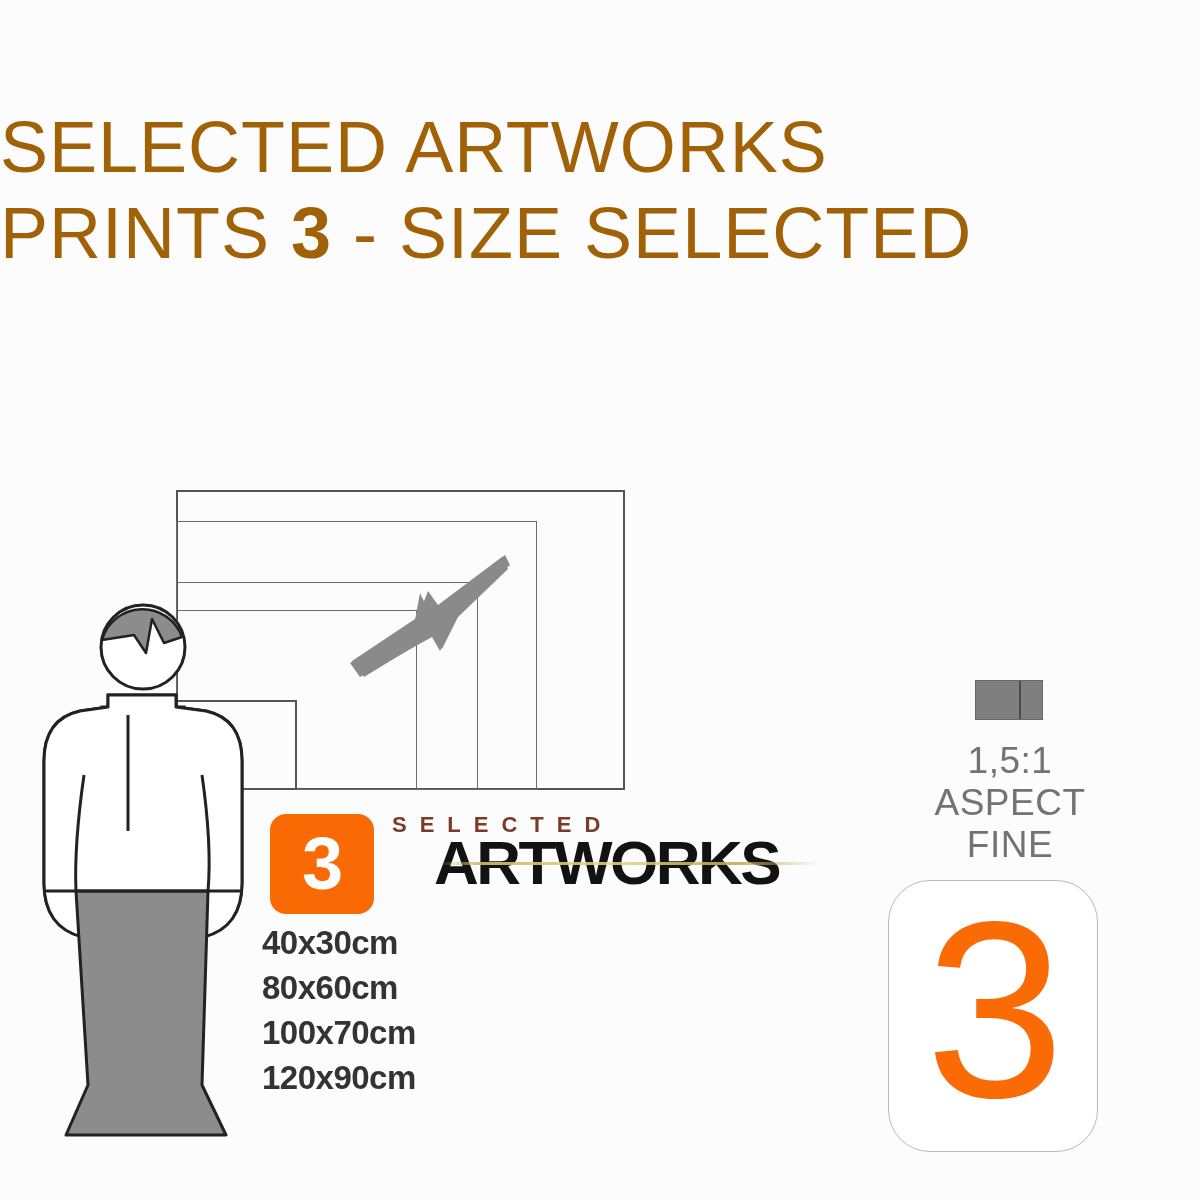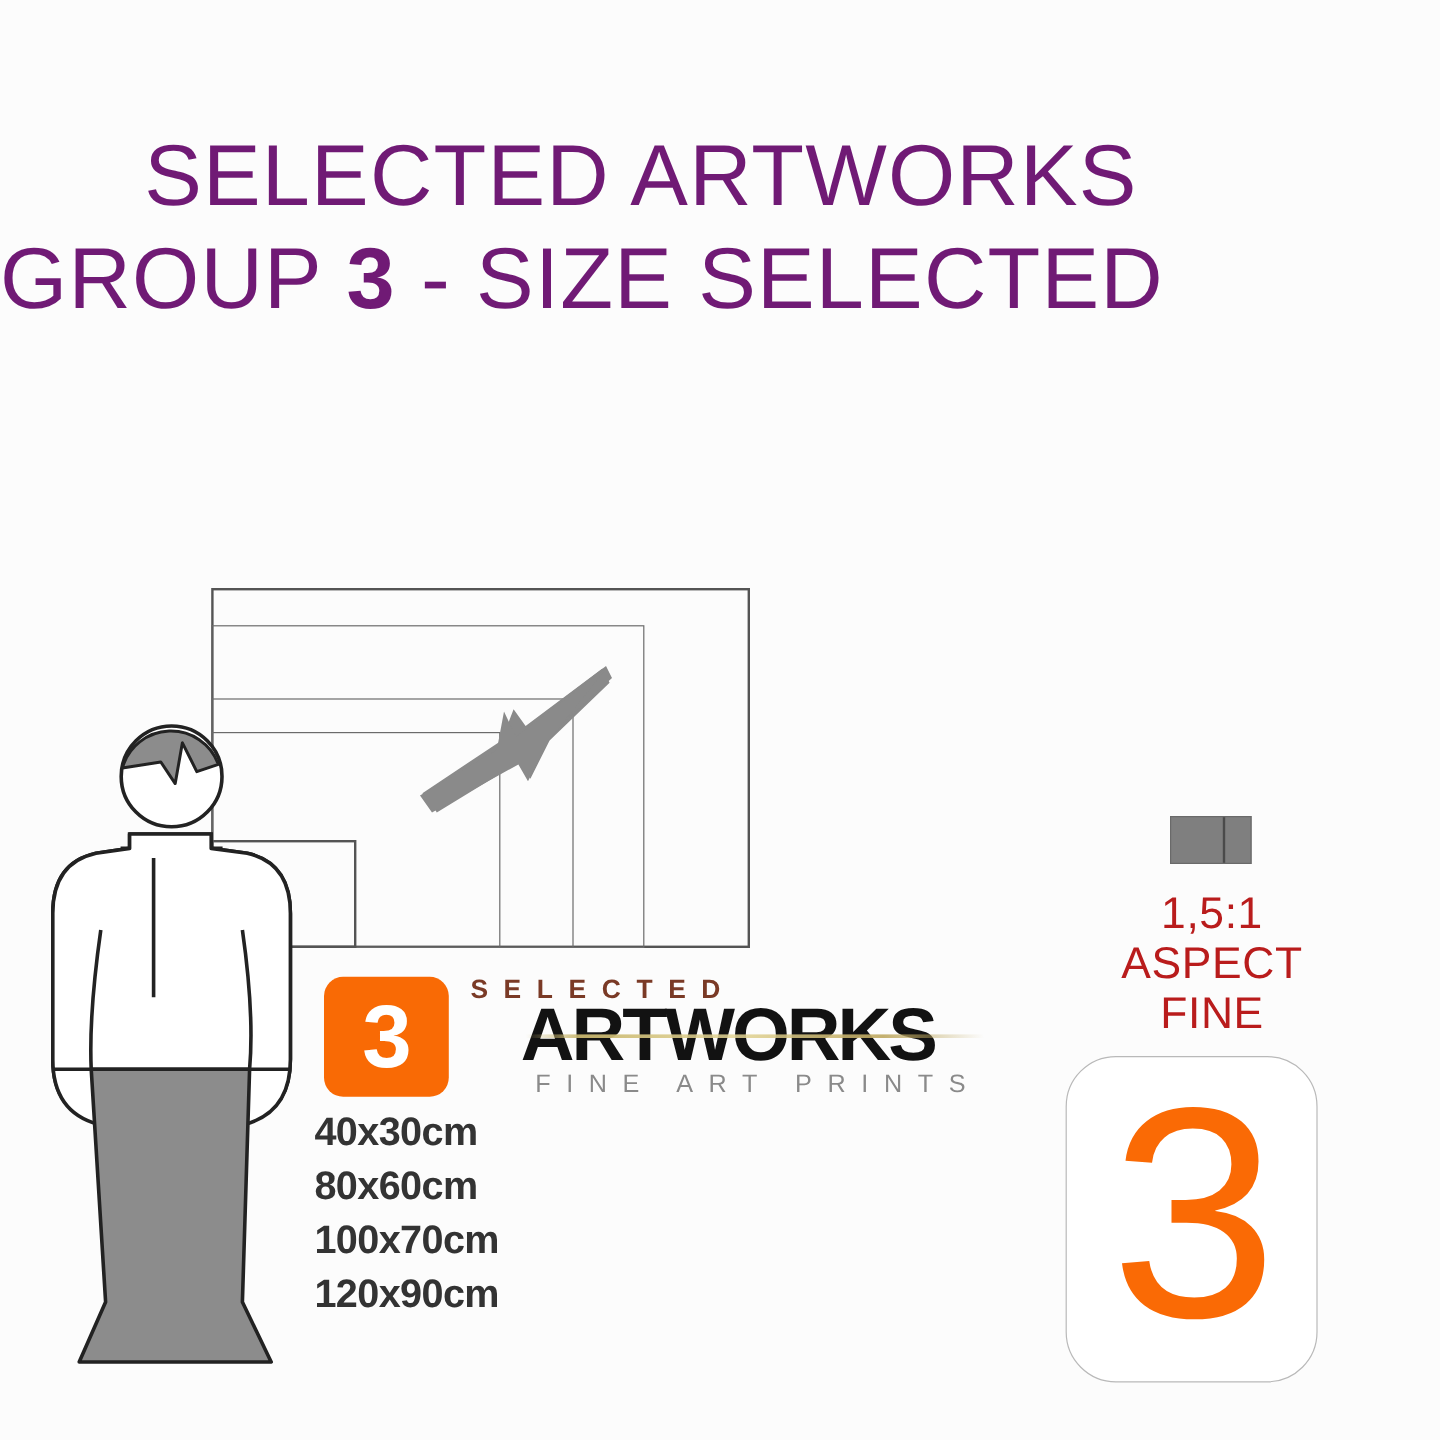--- a/index.html
+++ b/index.html
@@ -15,22 +15,22 @@
     overflow: hidden;
     font-family: "Liberation Sans", sans-serif;
   }
 
   
   .title-block {
     position: absolute;
     left: 0;
     top: 104px;
     width: 948px;
-    text-align: right;
-    color: #701a75;
+    text-align: left;
+    color: #a16207;
     font-weight: 300;
     font-size: 72px;
     line-height: 86px;
     letter-spacing: 1px;
   }
   .title-line { display: block; white-space: nowrap; }
   .title-strong { font-weight: 700; }
 
   
   .frames { position: absolute; left: 0; top: 0; width: 1200px; height: 1200px; }
@@ -125,21 +125,21 @@
     position: absolute;
     left: 43px; top: 0;
     width: 2px; height: 100%;
     background: #4a4a4a;
   }
   .aspect-text {
     position: absolute;
     left: 0; top: 68px;
     width: 220px;
     text-align: center;
-    color: #b91c1c;
+    color: #737373;
     font-size: 37px;
     font-weight: 300;
     line-height: 42px;
     letter-spacing: 0.5px;
   }
   .aspect-text span { display: block; }
 
   
   .tile-3 {
     position: absolute;
@@ -162,21 +162,21 @@
     letter-spacing: -4px;
   }
 </style>
 </head>
 <body>
 
 <div id="page">
 
   <div class="title-block">
     <span class="title-line">SELECTED ARTWORKS</span>
-    <span class="title-line"><span>GROUP </span><span class="title-strong">3</span><span> - SIZE SELECTED</span></span>
+    <span class="title-line"><span>PRINTS </span><span class="title-strong">3</span><span> - SIZE SELECTED</span></span>
   </div>
 
   <div class="frames">
 
     <div class="frame" style="left:176px; top:490px; width:449px; height:300px;"></div>
 
     <div class="frame thin" style="left:176px; top:521px; width:361px; height:269px;"></div>
 
     <div class="frame thin" style="left:176px; top:582px; width:302px; height:208px;"></div>
 
@@ -225,21 +225,20 @@
       <path d="M 172 180 Q 182 250 178 296" fill="none" stroke="#222222" stroke-width="3"></path>
     </svg>
   </div>
 
   <div class="logo-group">
     <div class="badge-3">3</div>
     <div class="logo-text">
       <div class="logo-selected">SELECTED</div>
       <div class="logo-artworks">ARTWORKS</div>
       <div class="logo-streak"></div>
-      <div class="logo-fineart">FINE ART PRINTS</div>
     </div>
   </div>
 
   <div class="size-list">
     <span class="size-item">40x30cm</span>
     <span class="size-item">80x60cm</span>
     <span class="size-item">100x70cm</span>
     <span class="size-item">120x90cm</span>
   </div>
 

